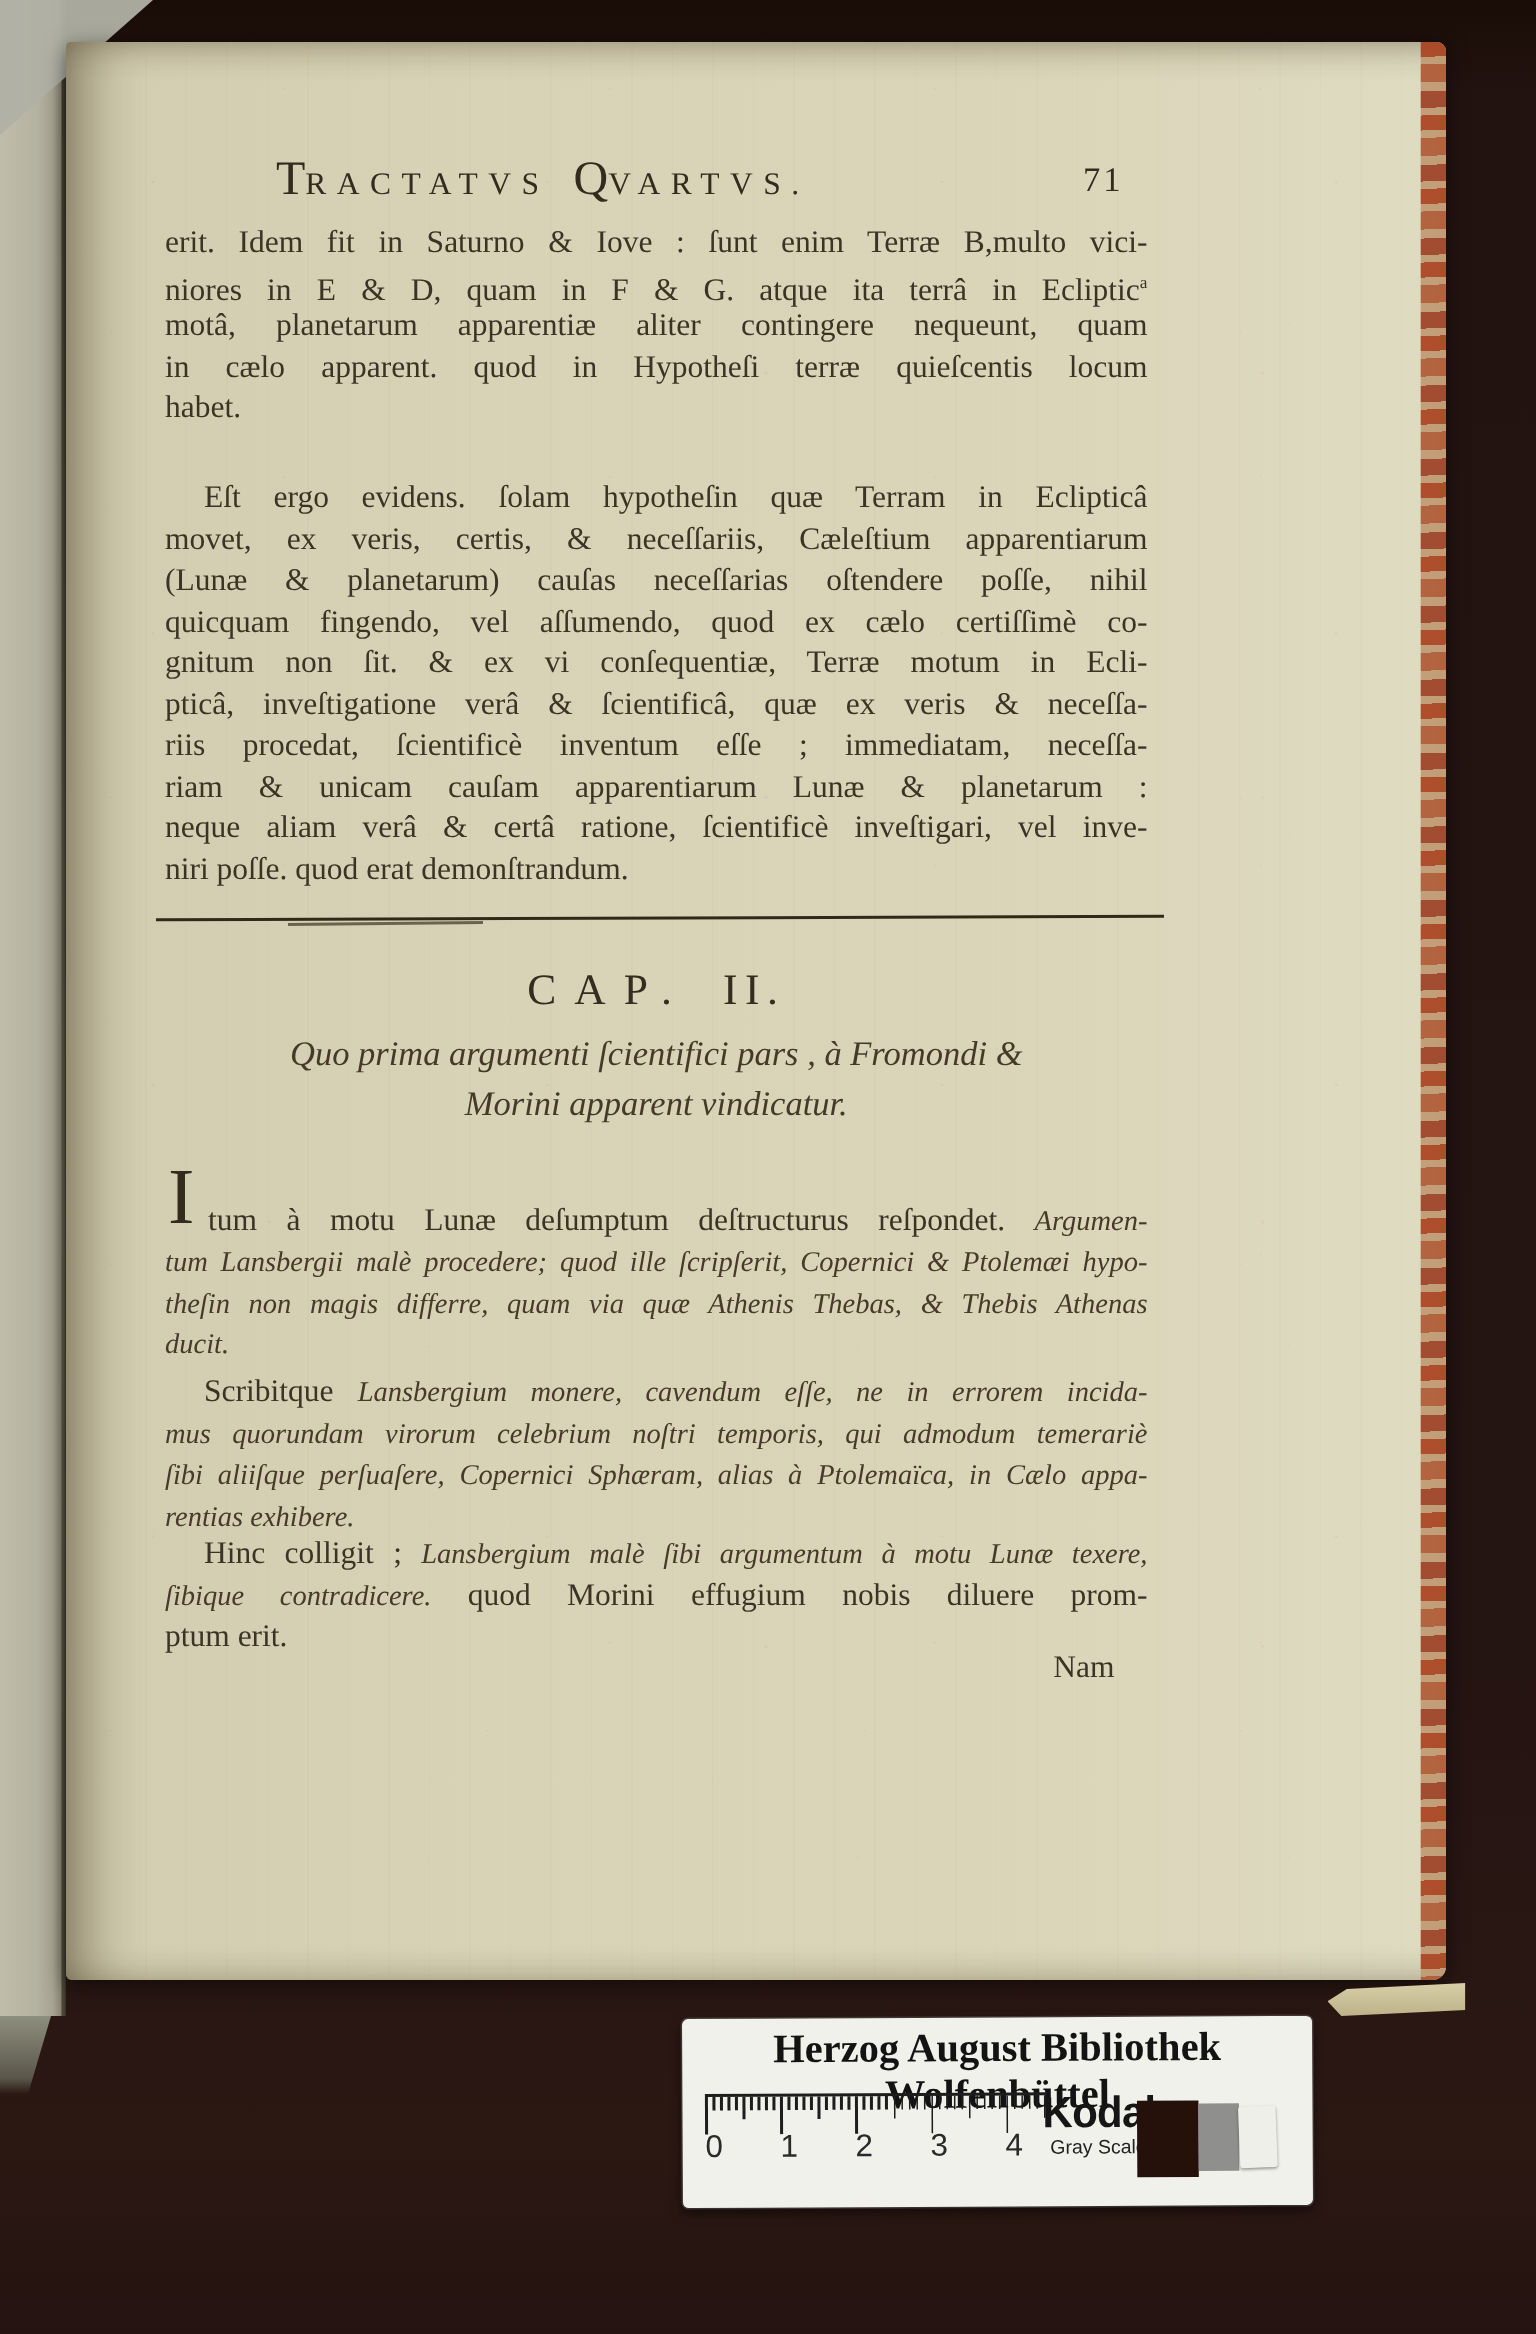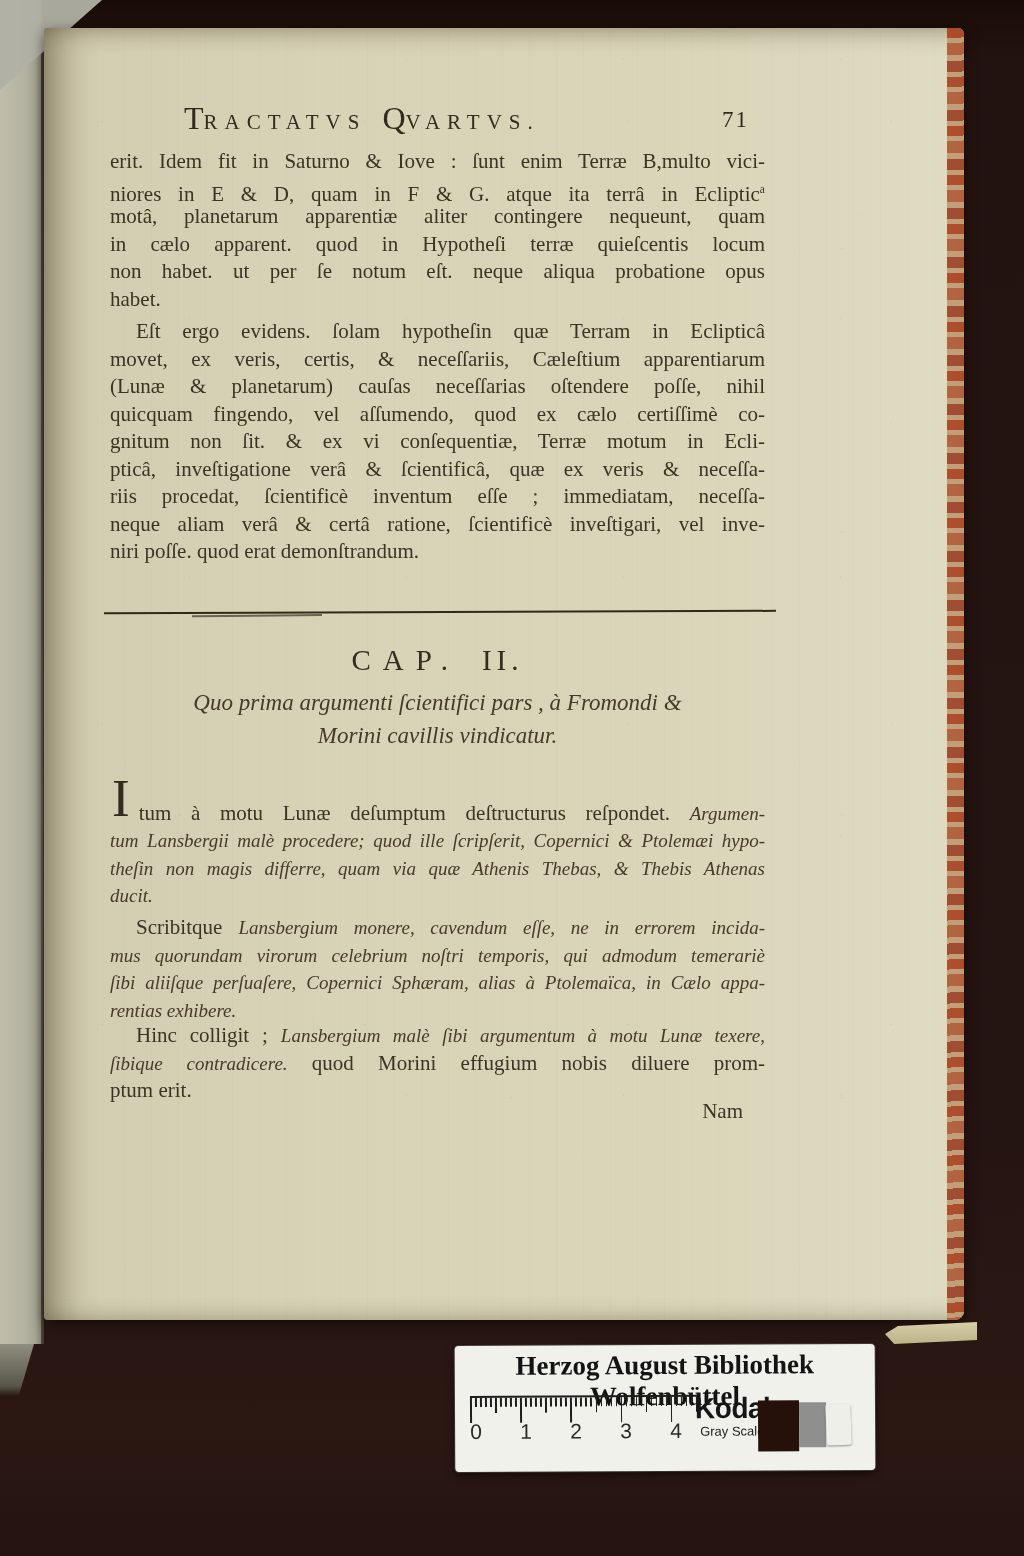--- a/index.html
+++ b/index.html
@@ -108,42 +108,42 @@
     </div>
 
     <div class="rule"></div>
 
     <div class="cap-heading">
       <span class="capword">CAP.</span><span class="capnum">II.</span>
     </div>
 
     <div class="subtitle">
       <div>Quo prima argumenti ſcientifici pars , à Fromondi &amp;</div>
-      <div>Morini cavillis vindicatur.</div>
+      <div>Morini apparent vindicatur.</div>
     </div>
 
     <div class="catchword">Nam</div>
 
     <div class="tab"></div>
   <div class="para" style="top: 120px;">
         <div class="tline"><span>erit. Idem fit in Saturno &amp; Iove : ſunt enim Terræ B,multo vici-</span></div>
         <div class="tline"><span>niores in E &amp; D, quam in F &amp; G. atque ita terrâ in Ecliptic</span><span class="sup">a</span></div>
         <div class="tline"><span>motâ, planetarum apparentiæ aliter contingere nequeunt, quam</span></div>
         <div class="tline"><span>in cælo apparent. quod in Hypotheſi terræ quieſcentis locum</span></div>
-        <div class="tline"><span>non habet. ut per ſe notum eſt. neque aliqua probatione opus</span></div>
         <div class="tline last"><span>habet.</span></div>
       </div>
       <div class="para" style="top: 290px;">
         <div class="tline ind"><span>Eſt ergo evidens. ſolam hypotheſin quæ Terram in Eclipticâ</span></div>
         <div class="tline"><span>movet, ex veris, certis, &amp; neceſſariis, Cæleſtium apparentiarum</span></div>
         <div class="tline"><span>(Lunæ &amp; planetarum) cauſas neceſſarias oſtendere poſſe, nihil</span></div>
         <div class="tline"><span>quicquam fingendo, vel aſſumendo, quod ex cælo certiſſimè co-</span></div>
         <div class="tline"><span>gnitum non ſit. &amp; ex vi conſequentiæ, Terræ motum in Ecli-</span></div>
         <div class="tline"><span>pticâ, inveſtigatione verâ &amp; ſcientificâ, quæ ex veris &amp; neceſſa-</span></div>
         <div class="tline"><span>riis procedat, ſcientificè inventum eſſe ; immediatam, neceſſa-</span></div>
+        <div class="tline"><span>riam &amp; unicam cauſam apparentiarum Lunæ &amp; planetarum :</span></div>
         <div class="tline"><span>neque aliam verâ &amp; certâ ratione, ſcientificè inveſtigari, vel inve-</span></div>
         <div class="tline last"><span>niri poſſe. quod erat demonſtrandum.</span></div>
       </div>
       <div class="para" style="top: 744px;">
         <div class="tline"><span class="dropcap">I</span></div>
         <div class="tline"><span>tum à motu Lunæ deſumptum deſtructurus reſpondet. </span><span class="it">Argumen-</span></div>
         <div class="tline"><span class="it">tum Lansbergii malè procedere; quod ille ſcripſerit, Copernici &amp; Ptolemæi hypo-</span></div>
         <div class="tline"><span class="it">theſin non magis differre, quam via quæ Athenis Thebas, &amp; Thebis Athenas</span></div>
         <div class="tline last"><span class="it">ducit.</span></div>
       </div>

